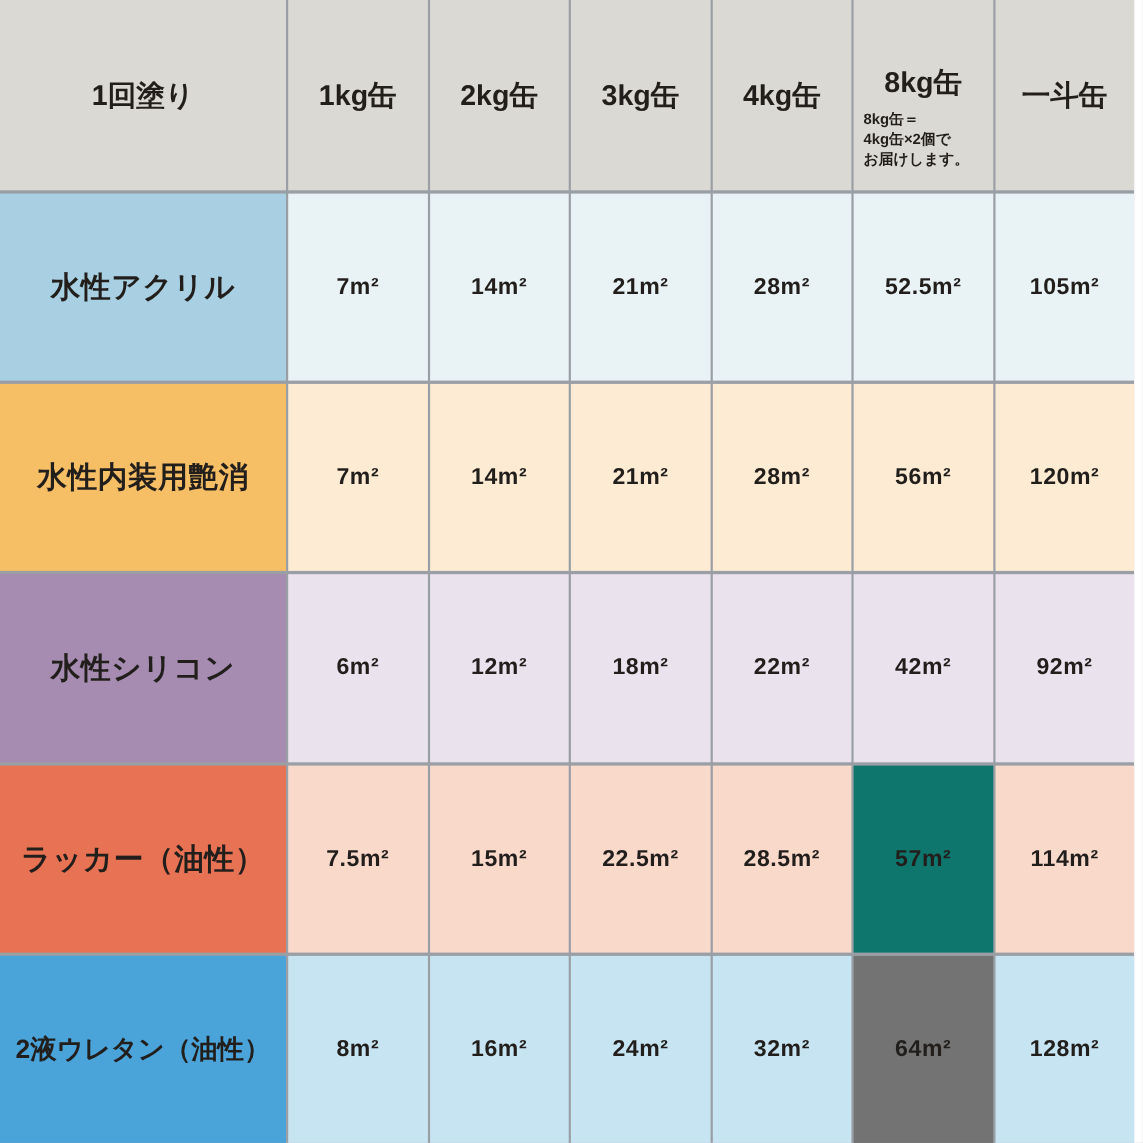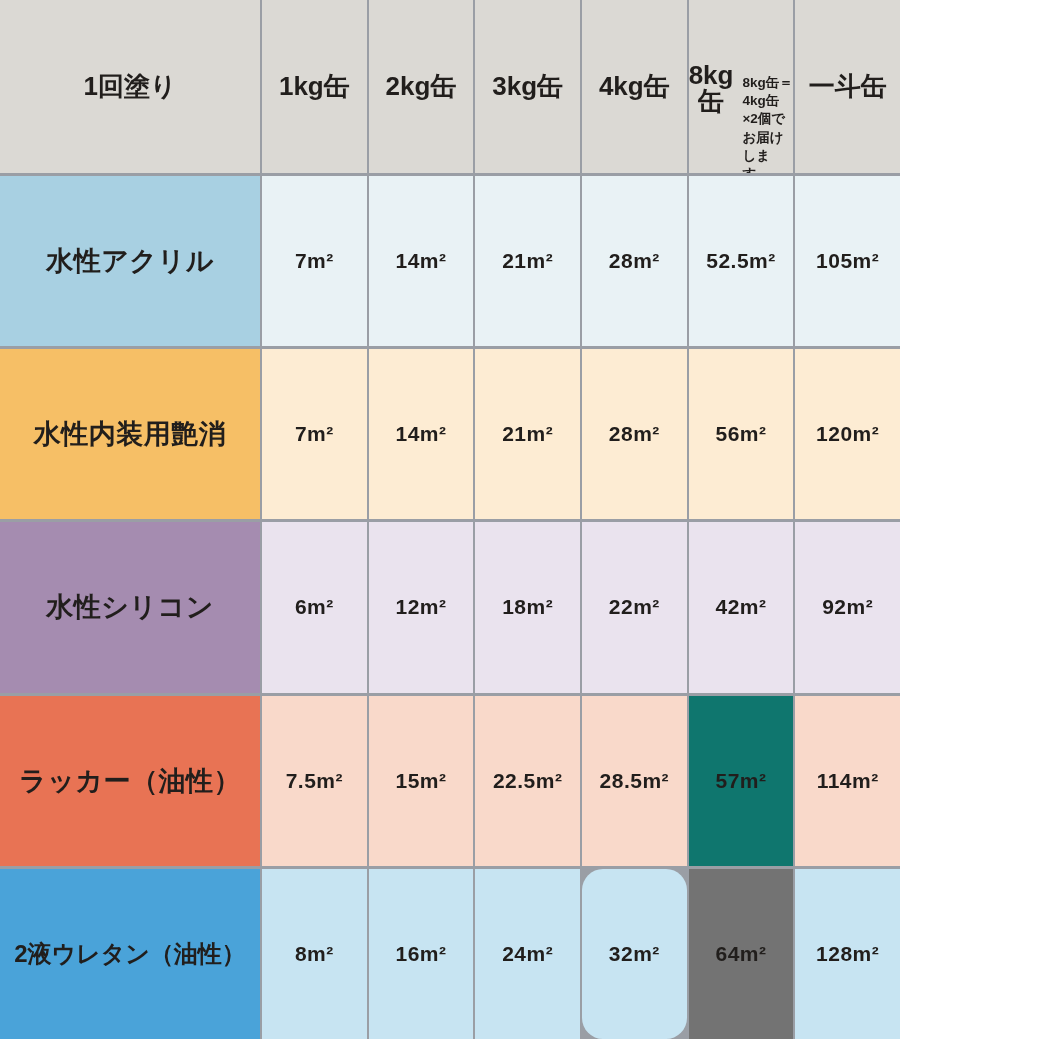--- a/index.html
+++ b/index.html
@@ -3,39 +3,39 @@
 <meta charset="utf-8">
 <style>
   * { box-sizing: border-box; margin: 0; padding: 0; }
   html, body { width: 1039px; height: 1039px; }
   body {
     font-family: "Liberation Sans", "DejaVu Sans", sans-serif;
     font-weight: bold;
     color: #211e1c;
   }
   .table {
-    width: 900px;
+    width: 1031px;
     height: 1039px;
     display: grid;
     grid-template-columns: 260px repeat(6, 1fr);
     grid-template-rows: 173px repeat(5, 1fr);
     column-gap: 2px;
     row-gap: 3px;
     background: #9a9ea5; 
   }
   .cell {
     display: flex;
     align-items: center;
     justify-content: center;
     text-align: center;
     overflow: hidden;
   }
   .header { background: #dbd9d4; font-size: 26px; }
   .header.with-note {
-    flex-direction: row;
+    flex-direction: column;
     justify-content: flex-start;
     align-items: stretch;
     padding-top: 62px;
   }
   .header.with-note .title { text-align: center; line-height: 1; }
   .header.with-note .note {
     margin-top: 12px;
     padding-left: 9px;
     text-align: left;
     font-size: 13.5px;
@@ -94,17 +94,17 @@
   <div class="cell value" style="background-color: rgb(249, 217, 202);">15m²</div>
   <div class="cell value" style="background-color: rgb(249, 217, 202);">22.5m²</div>
   <div class="cell value" style="background-color: rgb(249, 217, 202);">28.5m²</div>
   <div class="cell value" style="background-color: #0f766e;">57m²</div>
   <div class="cell value" style="background-color: rgb(249, 217, 202);">114m²</div>
 
   <div class="cell rowlabel long" style="background-color: rgb(74, 163, 217);">2液ウレタン（油性）</div>
   <div class="cell value" style="background-color: rgb(199, 228, 242);">8m²</div>
   <div class="cell value" style="background-color: rgb(199, 228, 242);">16m²</div>
   <div class="cell value" style="background-color: rgb(199, 228, 242);">24m²</div>
-  <div class="cell value" style="background-color: rgb(199, 228, 242); border-radius: 21px;">32m²</div>
+  <div class="cell value" style="background-color: rgb(199, 228, 242);">32m²</div>
   <div class="cell value" style="background-color: #737373;">64m²</div>
   <div class="cell value" style="background-color: rgb(199, 228, 242);">128m²</div>
 
 </div>
 
 </body></html>

